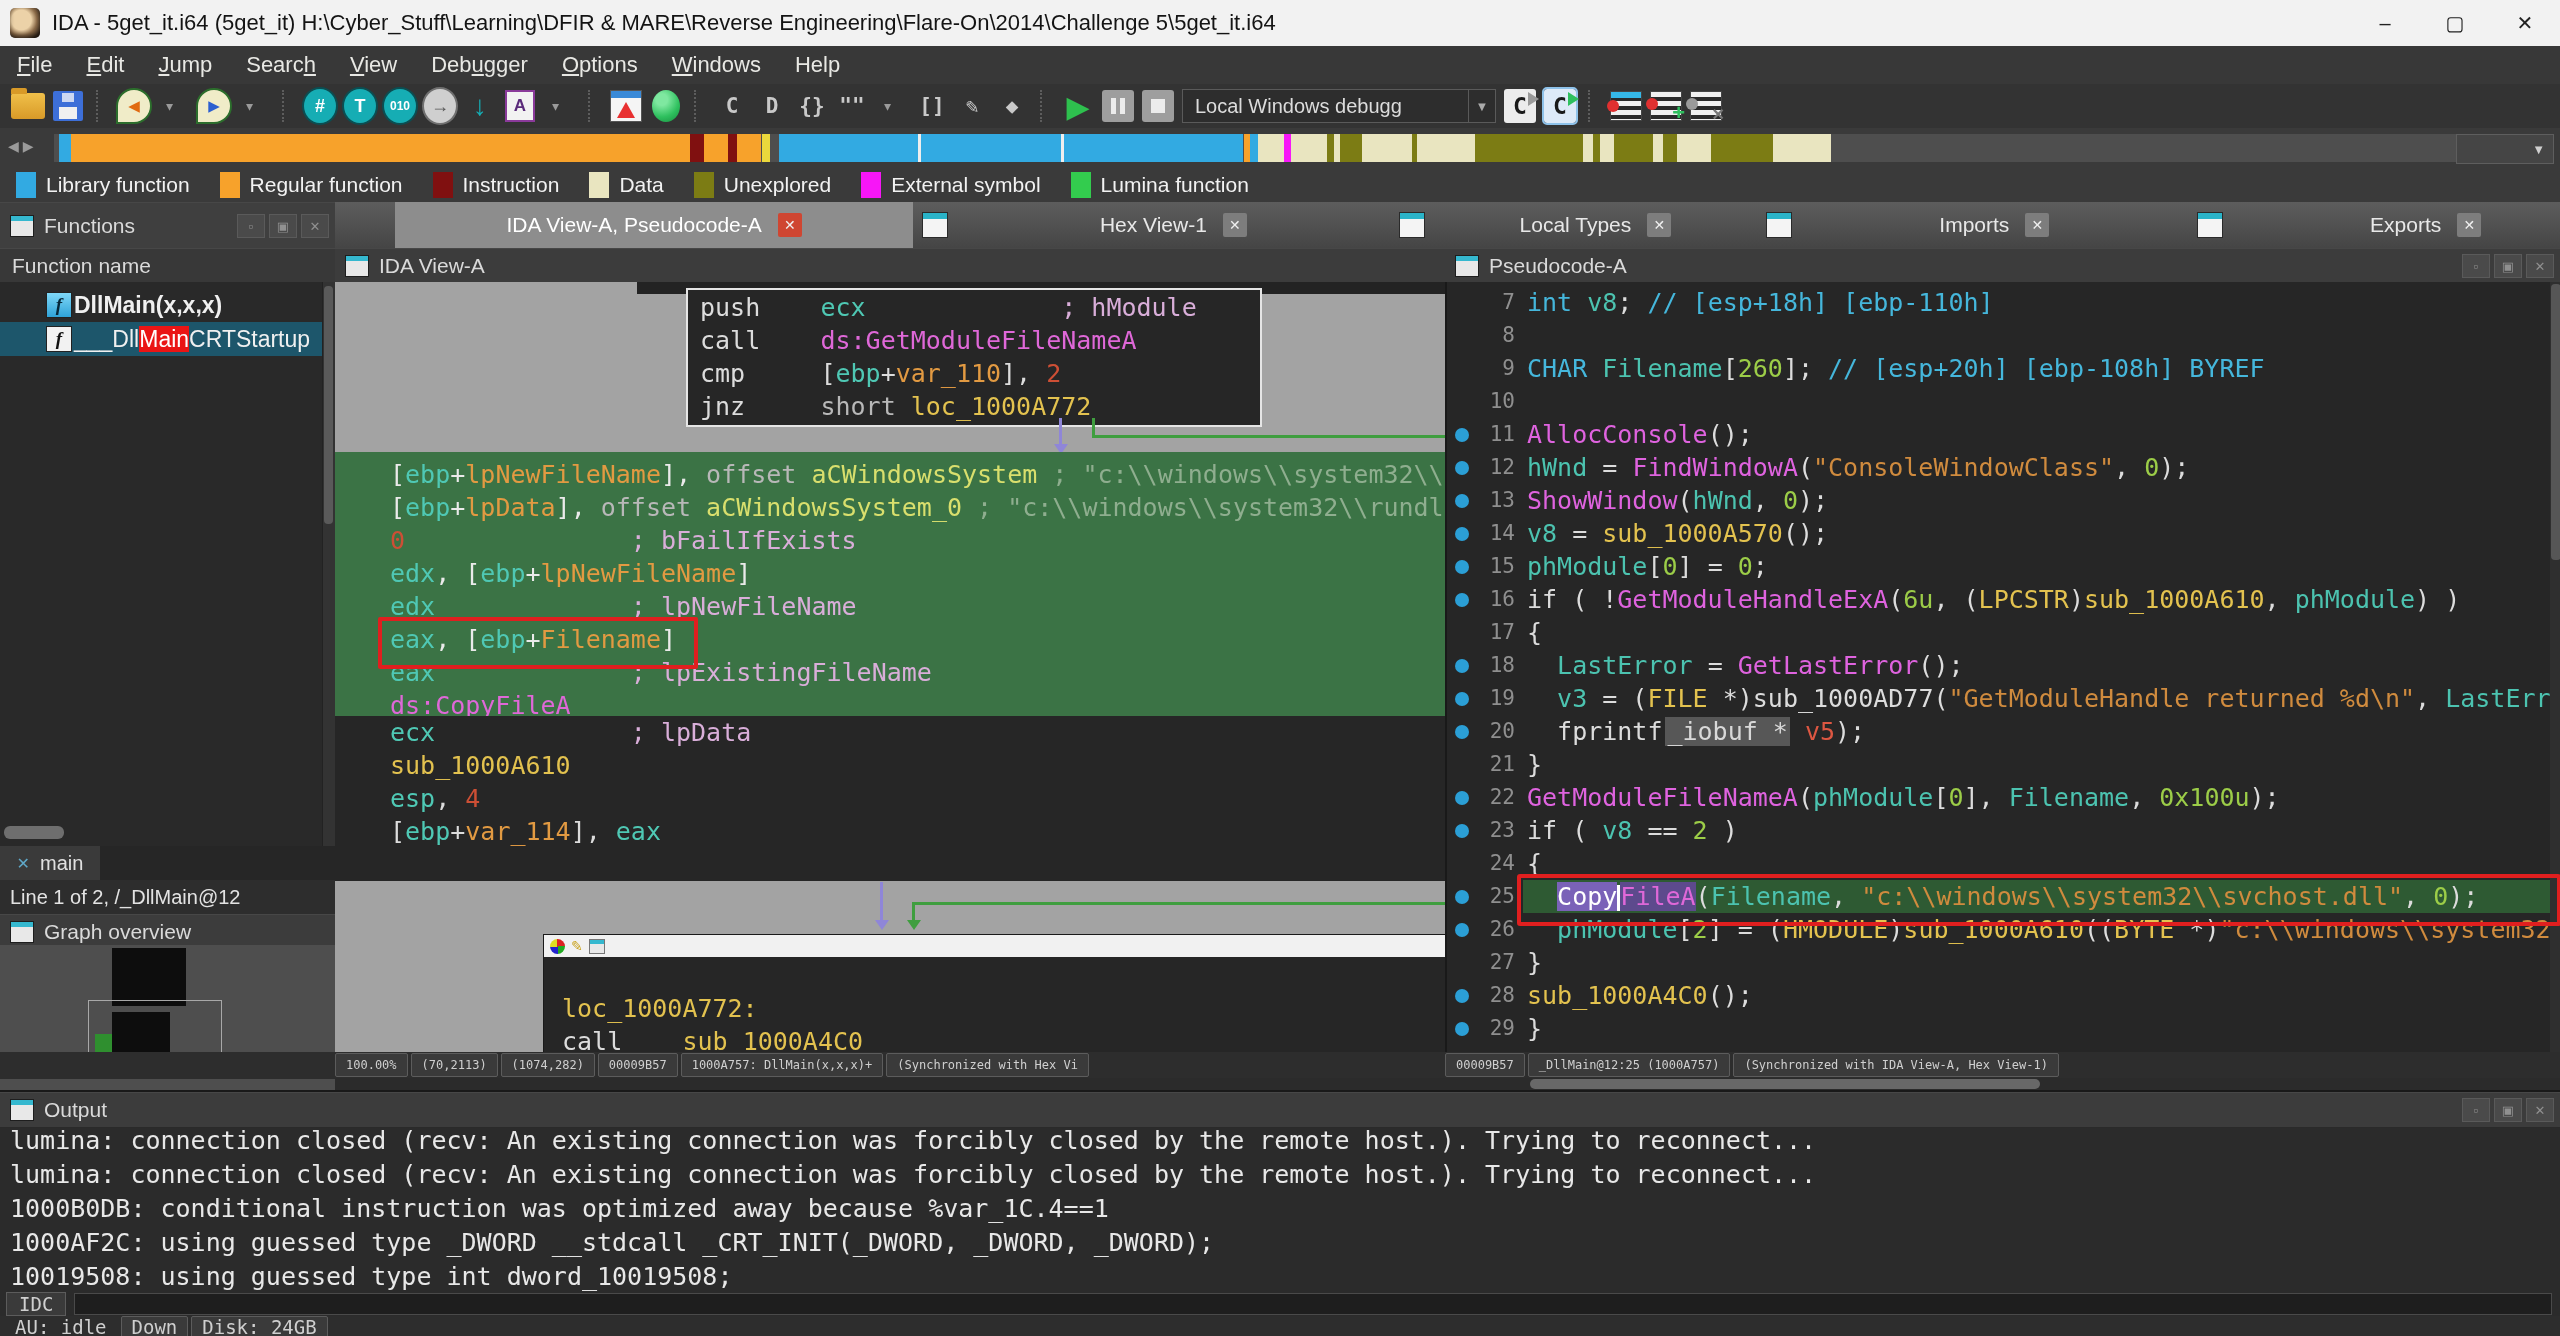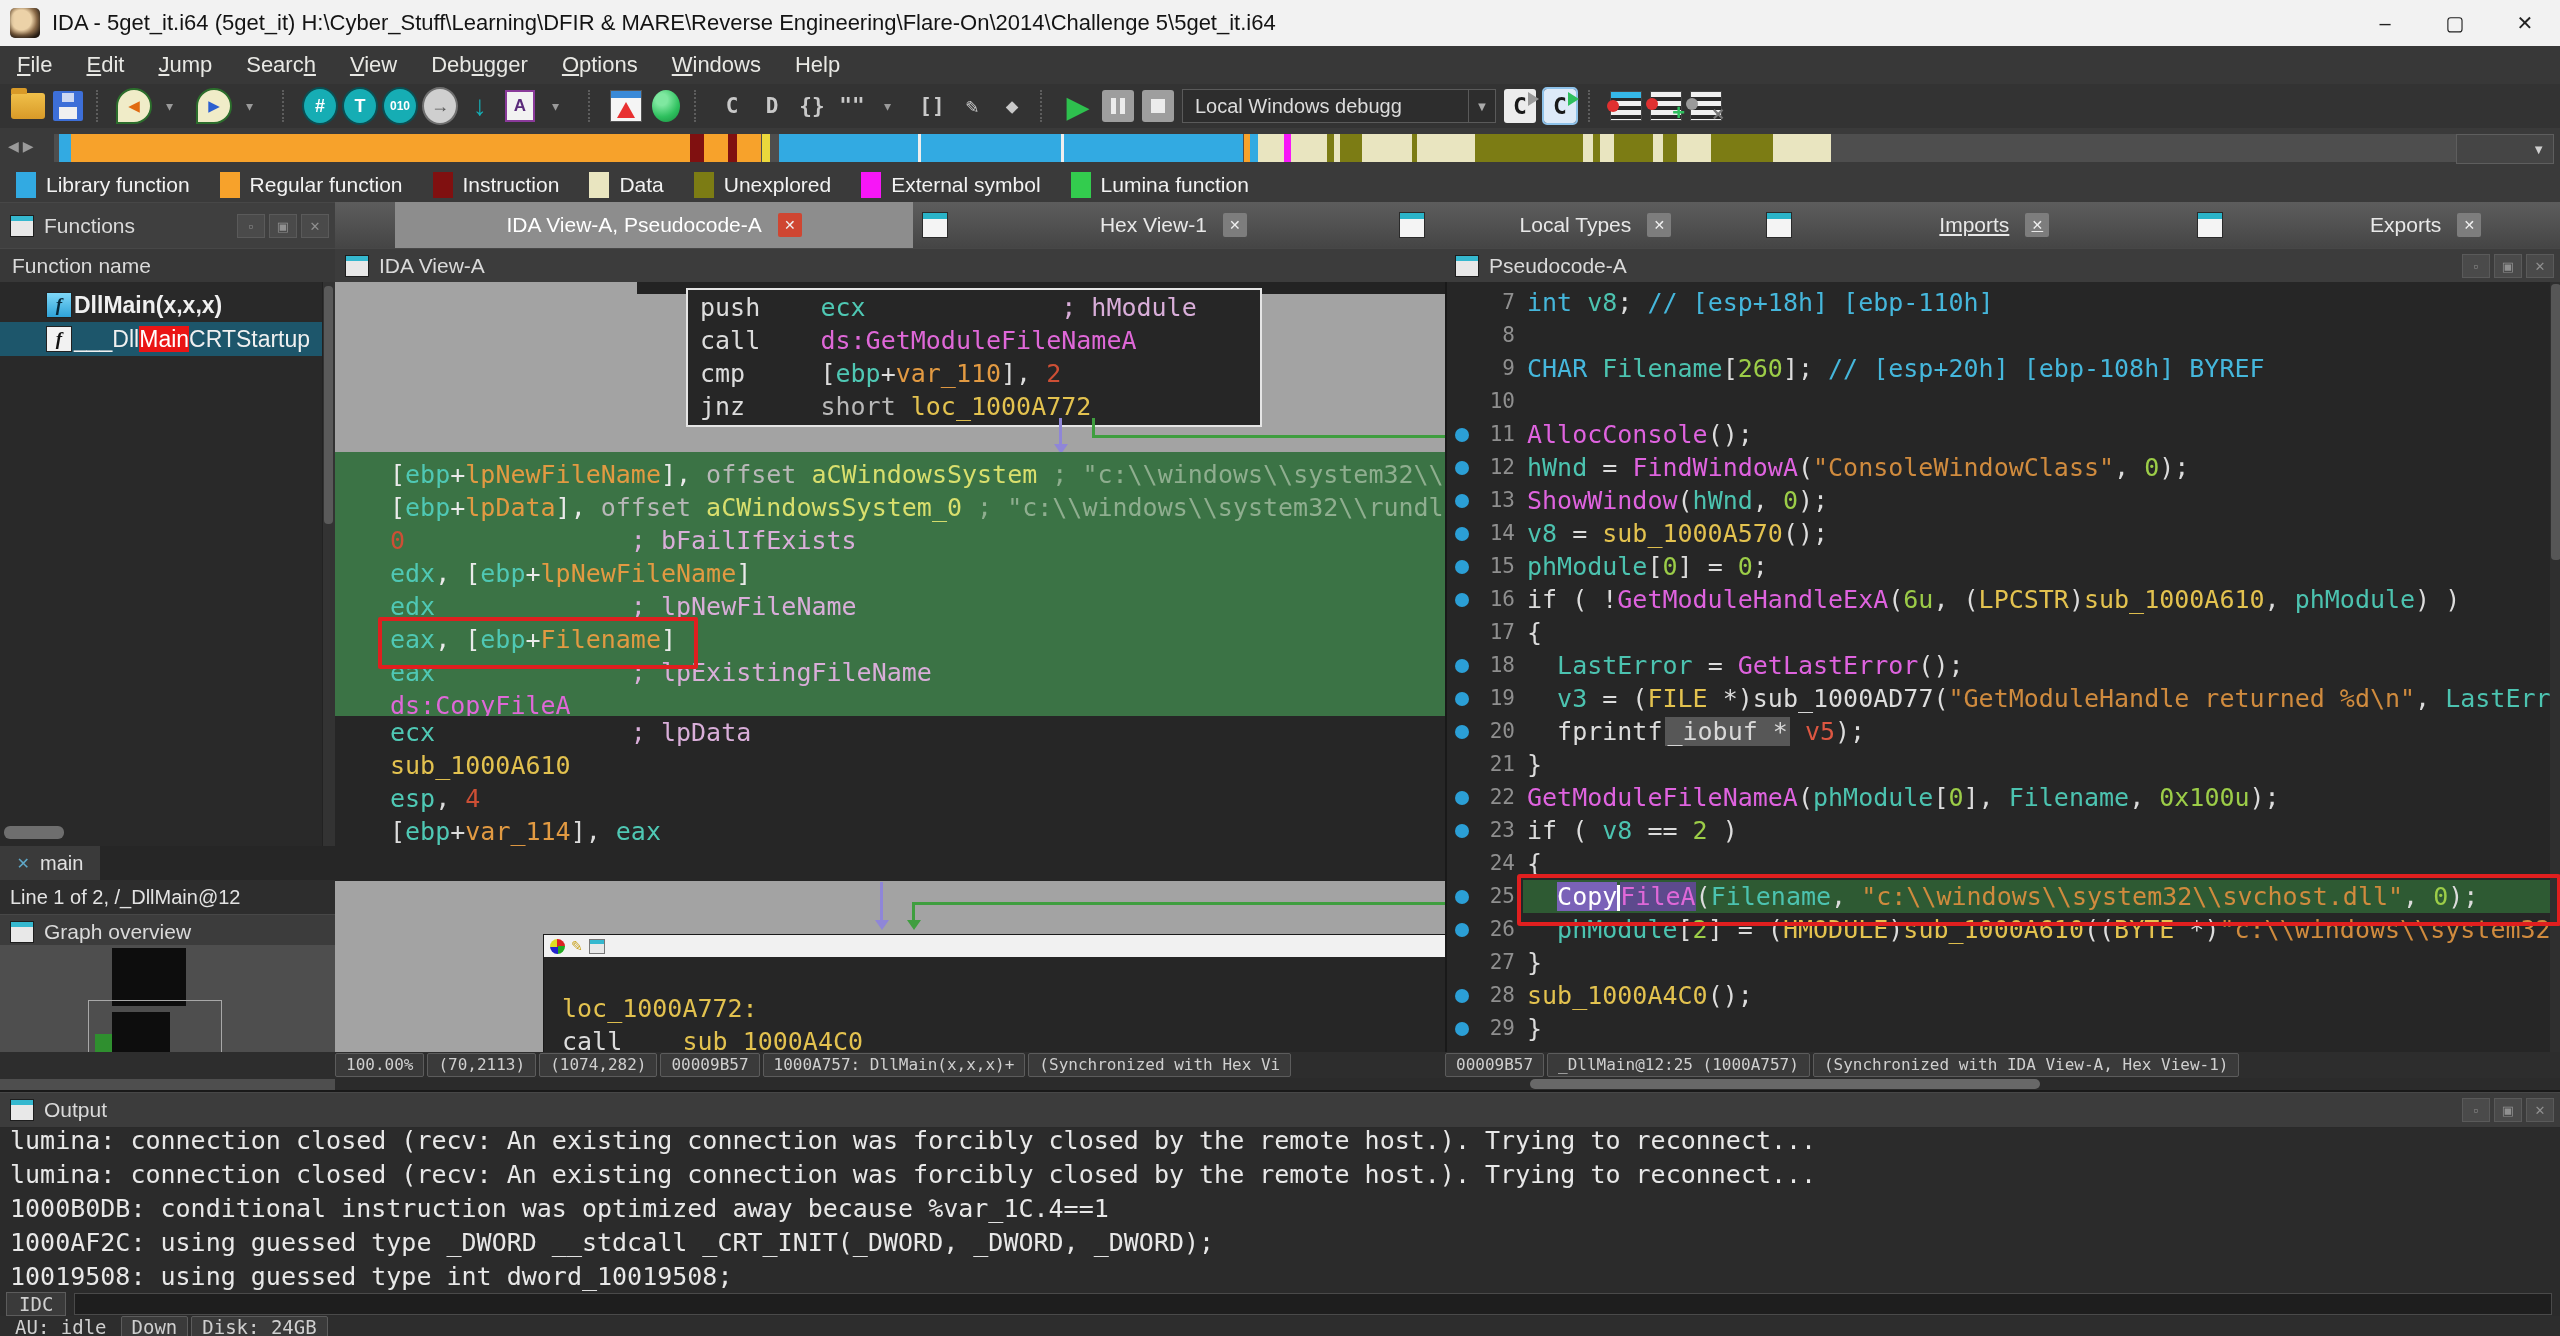--- a/index.html
+++ b/index.html
@@ -134,21 +134,21 @@
   .pl{position:relative;height:33px;line-height:33px;white-space:pre;font-family:"DejaVu Sans Mono",monospace;font-size:25px}
   .pl-dot{position:absolute;left:8px;top:10px;width:14px;height:14px;border-radius:50%;background:#2b9fd6}
   .pl-num{position:absolute;left:22px;top:0;width:46px;text-align:right;color:#8f8f8f;font-size:21px}
   .pl-code{position:absolute;left:80px;top:0;white-space:pre}
   .pl.cur{background:linear-gradient(90deg,#262626 0 76px,#2e5a33 76px)}
   #redbox-c{position:absolute;left:70px;width:1036px;height:44px;border:4px solid #e01f1f;border-radius:3px;z-index:3}
   #pseudo-vscroll{position:absolute;right:0;top:0;width:12px;height:770px;background:#2f2f2f}
   #pseudo-vthumb{position:absolute;right:1px;top:2px;width:10px;height:276px;background:#565656;border-radius:4px}
   
   .statusrow{top:1052px;height:26px;background:#2d2d2d;overflow:hidden;white-space:nowrap;padding-top:1px}
-  .seg{display:inline-block;background:#3a3a3a;border:1px solid #5c5c5c;border-radius:2px;color:#cfcfcf;font-family:"DejaVu Sans Mono",monospace;font-size:16px;padding:0 10px;margin-right:3px;height:22px;line-height:22px;vertical-align:top}
+  .seg{display:inline-block;background:#3a3a3a;border:1px solid #5c5c5c;border-radius:2px;color:#cfcfcf;font-family:"DejaVu Sans Mono",monospace;font-size:12px;padding:0 10px;margin-right:3px;height:22px;line-height:22px;vertical-align:top}
   .seg.plain{background:none;border-color:transparent}
   .scrollrow{top:1078px;height:12px;background:#2b2b2b}
   #pseudo-hthumb{position:absolute;left:85px;top:1px;width:510px;height:10px;background:#686868;border-radius:5px}
   
   #output-panel{left:0;top:1090px;width:2560px;height:246px;background:#2b2b2b;border-top:2px solid #191919}
   #output-title{width:2560px}
   #output-lines{position:absolute;left:0;top:32px;width:2560px;height:168px;overflow:hidden}
   .ol{height:34px;line-height:34px;font-family:"DejaVu Sans Mono",monospace;font-size:25px;color:#e8e8e8;padding-left:10px;white-space:pre}
   #idc-row{position:absolute;left:0;top:200px;width:2560px;height:24px;display:flex;align-items:center}
   #idc-label{margin-left:6px;background:#3a3a3a;border:1px solid #5c5c5c;color:#d0d0d0;font-family:"DejaVu Sans Mono",monospace;font-size:19px;padding:0 12px;height:22px;line-height:22px}
@@ -386,21 +386,21 @@
       <div class="tabicon-slot">
         <span class="mini-win"></span>
       </div>
       <div class="tab" style="width: 350px;">
         <span>Local Types</span>
         <span class="x">✕</span>
       </div>
       <div class="tabicon-slot">
         <span class="mini-win"></span>
       </div>
-      <div class="tab" style="width: 420px; text-decoration: underline;">
+      <div class="tab" style="width: 420px;">
         <span>Imports</span>
         <span class="x">✕</span>
       </div>
       <div class="tabicon-slot">
         <span class="mini-win"></span>
       </div>
       <div class="tab" style="width: 420px;">
         <span>Exports</span>
         <span class="x">✕</span>
       </div>

